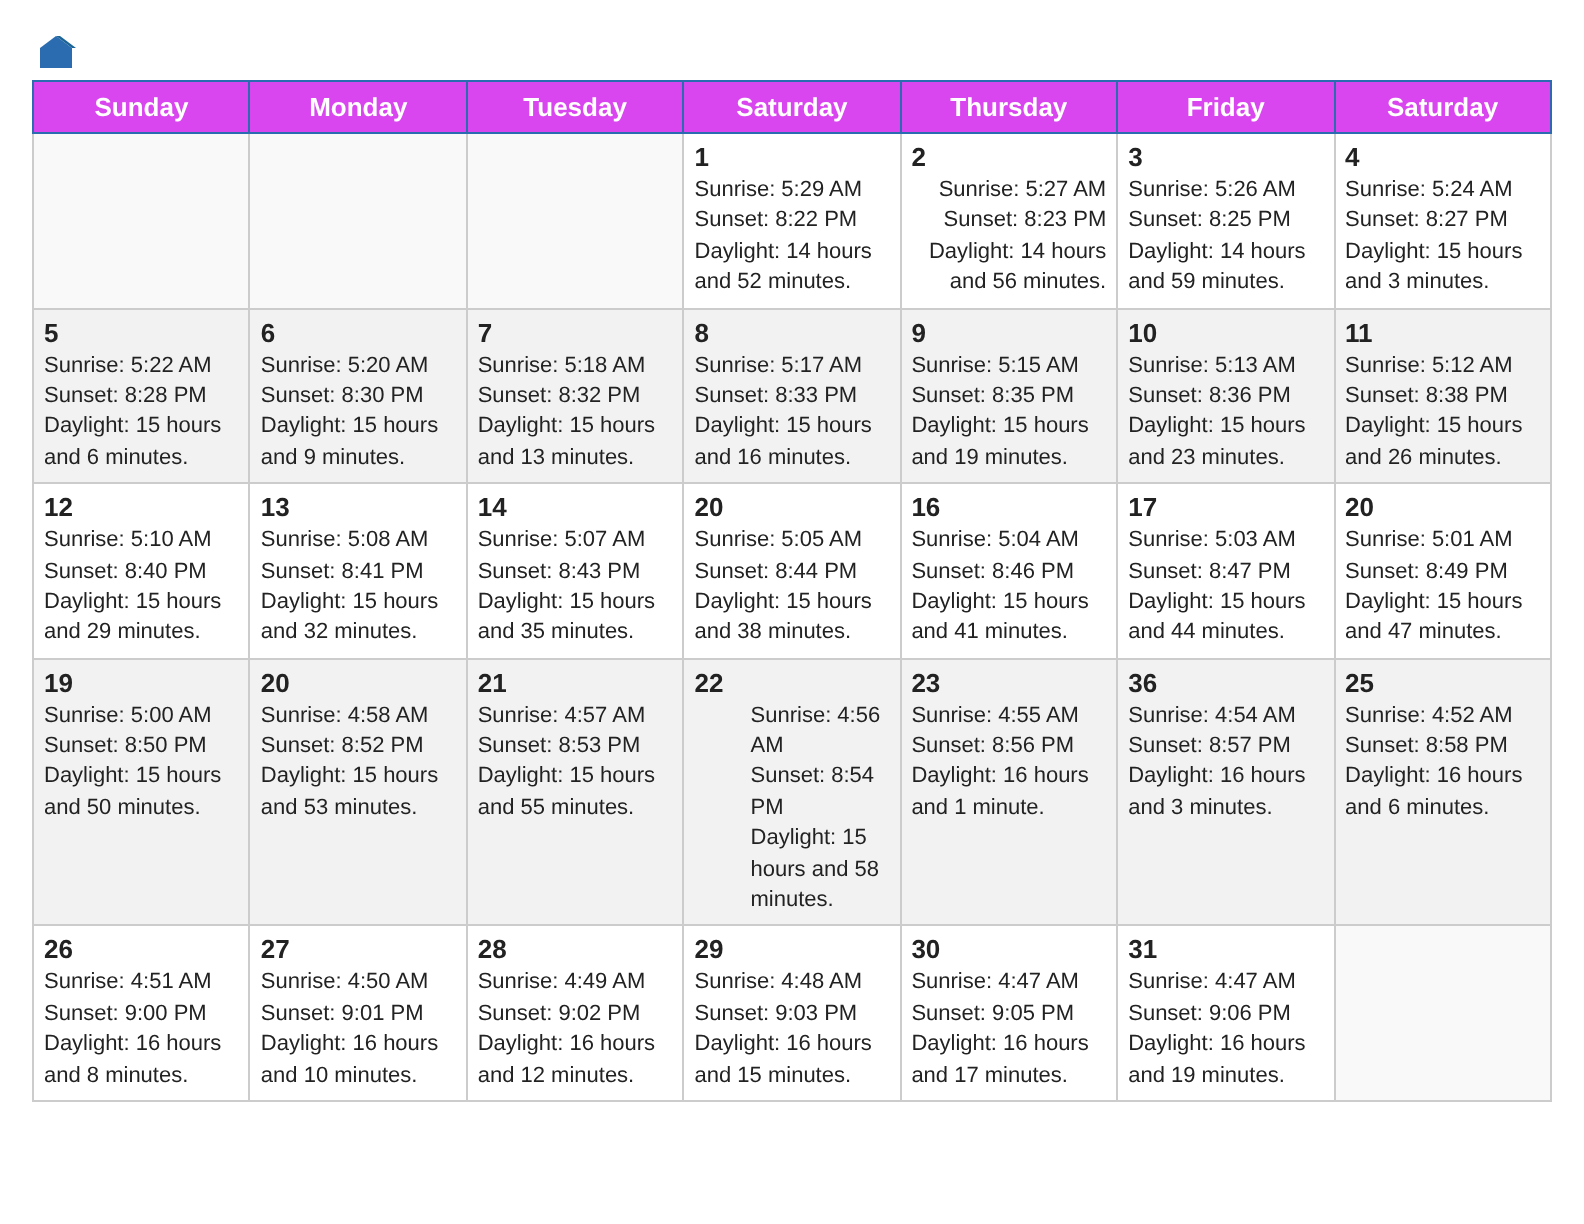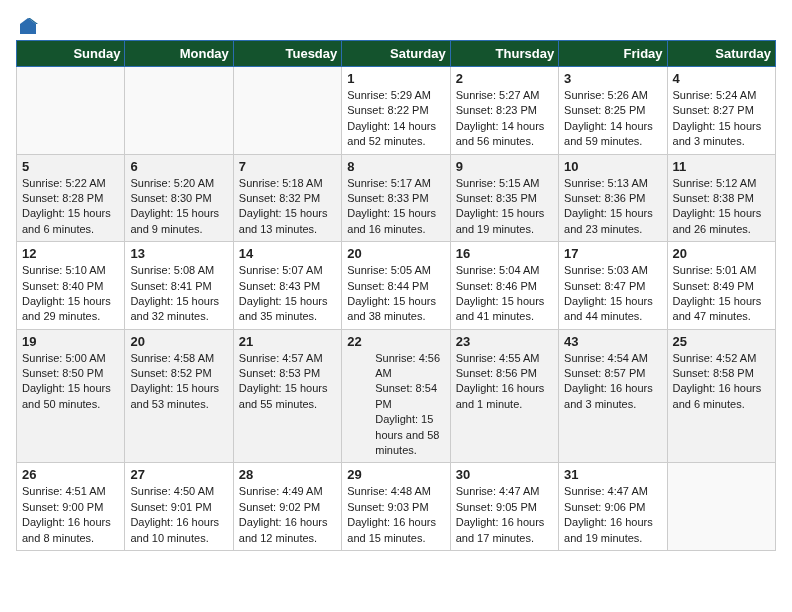--- a/index.html
+++ b/index.html
@@ -29,26 +29,26 @@
       font-size: 16px;
       color: #1a1a2e;
       margin-top: 2px;
     }
     table {
       width: 100%;
       border-collapse: collapse;
       table-layout: fixed;
     }
     thead tr th {
-      background-color: #14532d;
+      background-color: #d946ef;
       color: #fff;
       font-size: 13px;
       font-weight: bold;
       padding: 5px 4px;
-      text-align: right;
+      text-align: center;
       border: 1px solid #2b6cb0;
     }
     tbody tr td {
       border: 1px solid #ccc;
       vertical-align: top;
       padding: 4px 5px;
       font-size: 10.5px;
       color: #222;
       min-height: 80px;
       height: 80px;
@@ -125,21 +125,21 @@
         <td class="empty"></td>
         <td class="empty"></td>
         <td>
           <span class="day-num">1</span>
           <div class="day-detail" style="white-space: pre-line;">Sunrise: 5:29 AM
 Sunset: 8:22 PM
 Daylight: 14 hours and 52 minutes.</div>
         </td>
         <td>
           <span class="day-num">2</span>
-          <div class="day-detail" style="white-space: pre-line;">Sunrise: 5:27 AM
+          <div class="day-detail" style="white-space: pre-line; text-align: right;">Sunrise: 5:27 AM
 Sunset: 8:23 PM
 Daylight: 14 hours and 56 minutes.</div>
         </td>
         <td>
           <span class="day-num">3</span>
           <div class="day-detail" style="white-space: pre-line;">Sunrise: 5:26 AM
 Sunset: 8:25 PM
 Daylight: 14 hours and 59 minutes.</div>
         </td>
         <td>
@@ -262,21 +262,21 @@
 Sunset: 8:54 PM
 Daylight: 15 hours and 58 minutes.</div>
         </td>
         <td>
           <span class="day-num">23</span>
           <div class="day-detail" style="white-space: pre-line;">Sunrise: 4:55 AM
 Sunset: 8:56 PM
 Daylight: 16 hours and 1 minute.</div>
         </td>
         <td>
-          <span class="day-num">43</span>
+          <span class="day-num">36</span>
           <div class="day-detail" style="white-space: pre-line;">Sunrise: 4:54 AM
 Sunset: 8:57 PM
 Daylight: 16 hours and 3 minutes.</div>
         </td>
         <td>
           <span class="day-num">25</span>
           <div class="day-detail" style="white-space: pre-line;">Sunrise: 4:52 AM
 Sunset: 8:58 PM
 Daylight: 16 hours and 6 minutes.</div>
         </td>

